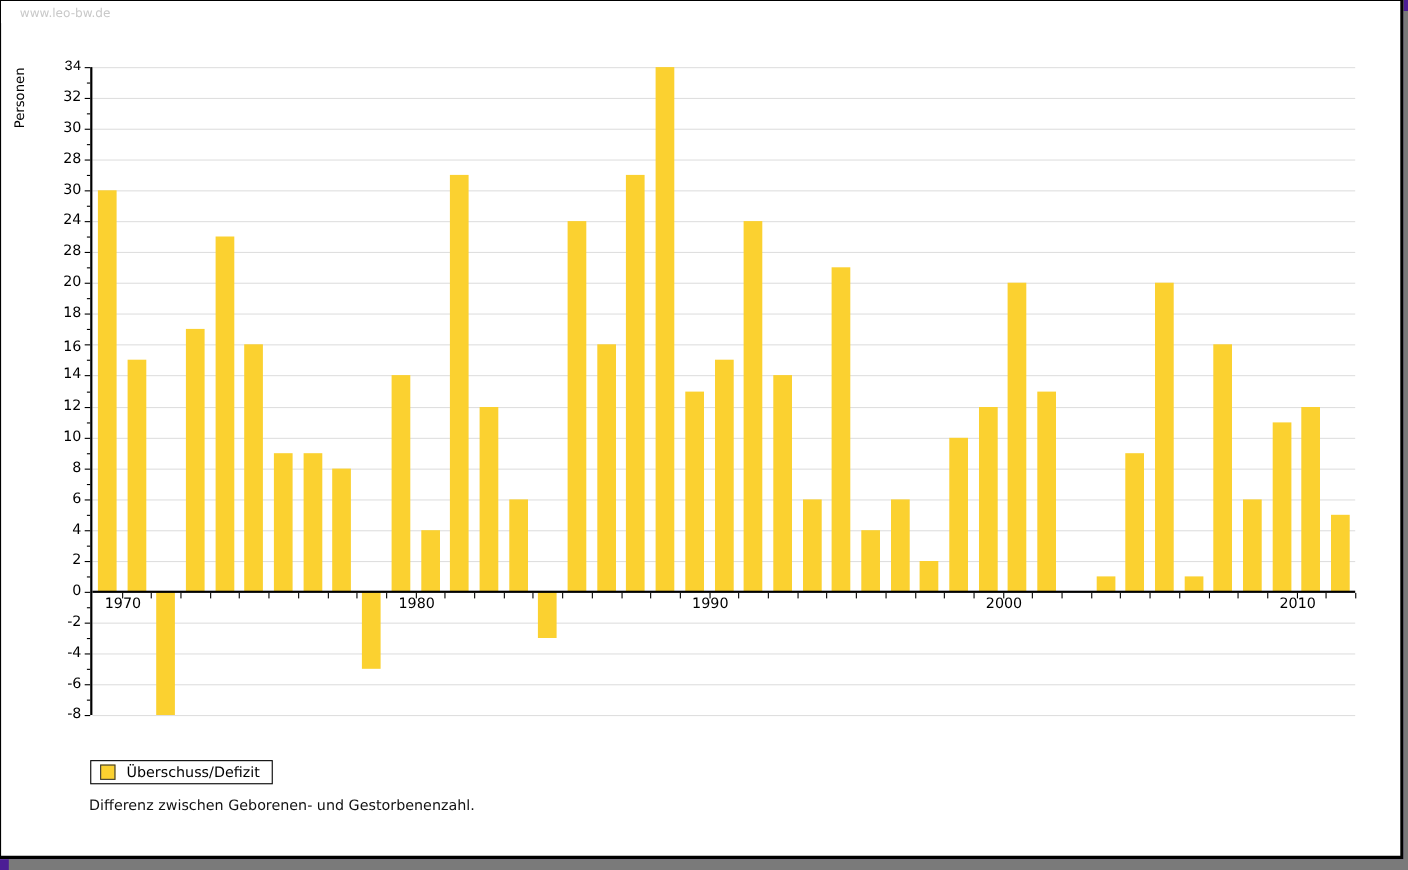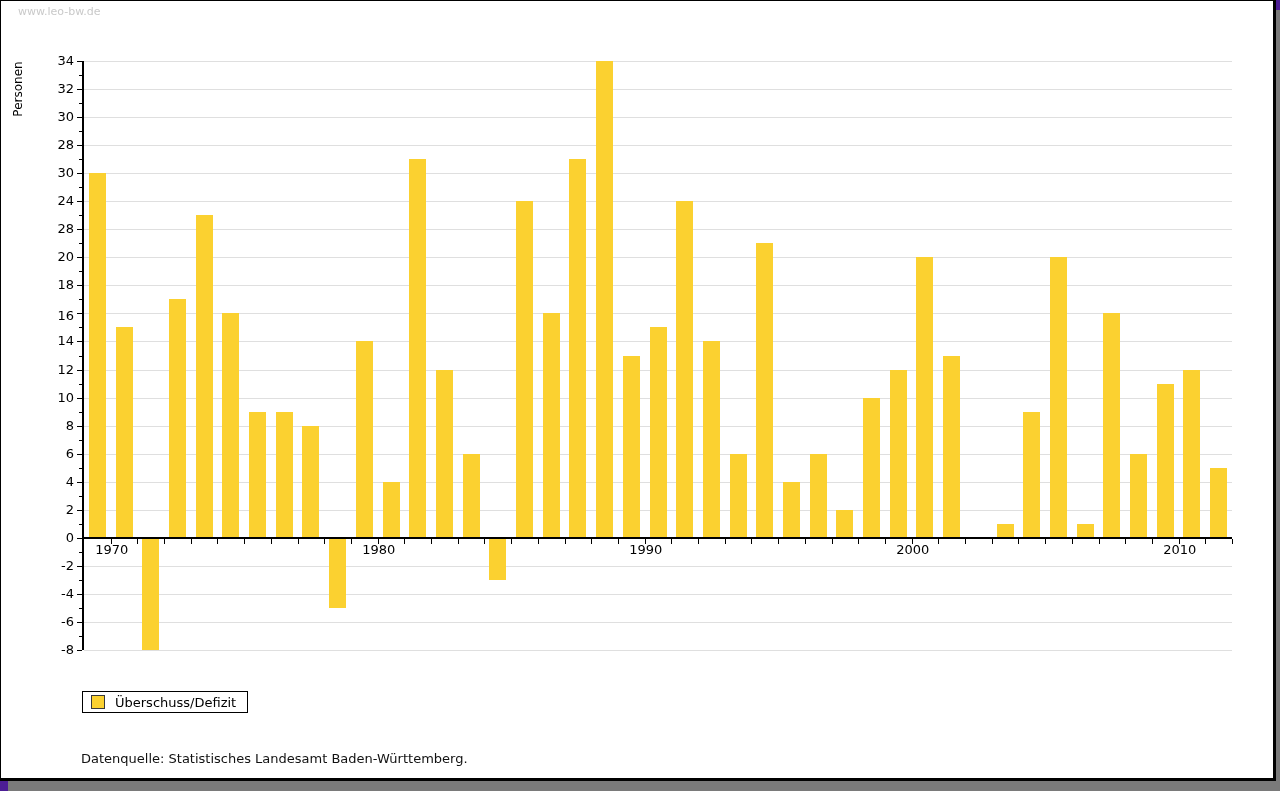--- a/index.html
+++ b/index.html
@@ -99,21 +99,21 @@
         <div class="bar" style="left: 939.267px; background: rgb(251, 209, 48); top: 350.595px; height: 126.214px;"></div>
         <div class="bar" style="left: 965.965px; background: rgb(251, 209, 48); top: 196.333px; height: 280.476px;"></div>
         <div class="bar" style="left: 992.663px; background: rgb(251, 209, 48); top: 462.786px; height: 14.0238px;"></div>
         <div class="bar" style="left: 1019.36px; background: rgb(251, 209, 48); top: 252.429px; height: 224.381px;"></div>
         <div class="bar" style="left: 1046.06px; background: rgb(251, 209, 48); top: 392.667px; height: 84.1429px;"></div>
         <div class="bar" style="left: 1072.76px; background: rgb(251, 209, 48); top: 322.548px; height: 154.262px;"></div>
         <div class="bar" style="left: 1099.45px; background: rgb(251, 209, 48); top: 308.524px; height: 168.286px;"></div>
         <div class="bar" style="left: 1126.15px; background: rgb(251, 209, 48); top: 406.69px; height: 70.119px;"></div>
         <div class="zeroline" style="top: 475.81px;"></div>
         <div class="ytick" style="top: 0px; left: -7px; width: 5px;"></div>
-        <div class="ylab" style="top: -7px;">34</div>
+        <div class="ylab" style="top: -7px; font-family: Liberation Mono, monospace;">34</div>
         <div class="ytick" style="top: 14.0238px; left: -5px; width: 3px;"></div>
         <div class="ytick" style="top: 28.0476px; left: -7px; width: 5px;"></div>
         <div class="ylab" style="top: 21.0476px;">32</div>
         <div class="ytick" style="top: 42.0714px; left: -5px; width: 3px;"></div>
         <div class="ytick" style="top: 56.0952px; left: -7px; width: 5px;"></div>
         <div class="ylab" style="top: 49.0952px;">30</div>
         <div class="ytick" style="top: 70.119px; left: -5px; width: 3px;"></div>
         <div class="ytick" style="top: 84.1429px; left: -7px; width: 5px;"></div>
         <div class="ylab" style="top: 77.1429px;">28</div>
         <div class="ytick" style="top: 98.1667px; left: -5px; width: 3px;"></div>
@@ -218,17 +218,17 @@
         <div class="xlab" style="left: 547.302px; top: 480.81px;">1990</div>
         <div class="xlab" style="left: 814.279px; top: 480.81px;">2000</div>
         <div class="xlab" style="left: 1081.26px; top: 480.81px;">2010</div>
       </div>
 
     <div class="legend">
       <span class="swatch" style="background: rgb(251, 209, 48);"></span>
       <span>Überschuss/Defizit</span>
     </div>
 
-    <div class="note note2">Datenquelle: Statistisches Landesamt Baden-Württemberg.</div>
+    <div class="note note1">Differenz zwischen Geborenen- und Gestorbenenzahl.</div>
   </div>
   <div class="shadow-r"></div>
   <div class="shadow-b"></div>
 </div>
 
 </body></html>

